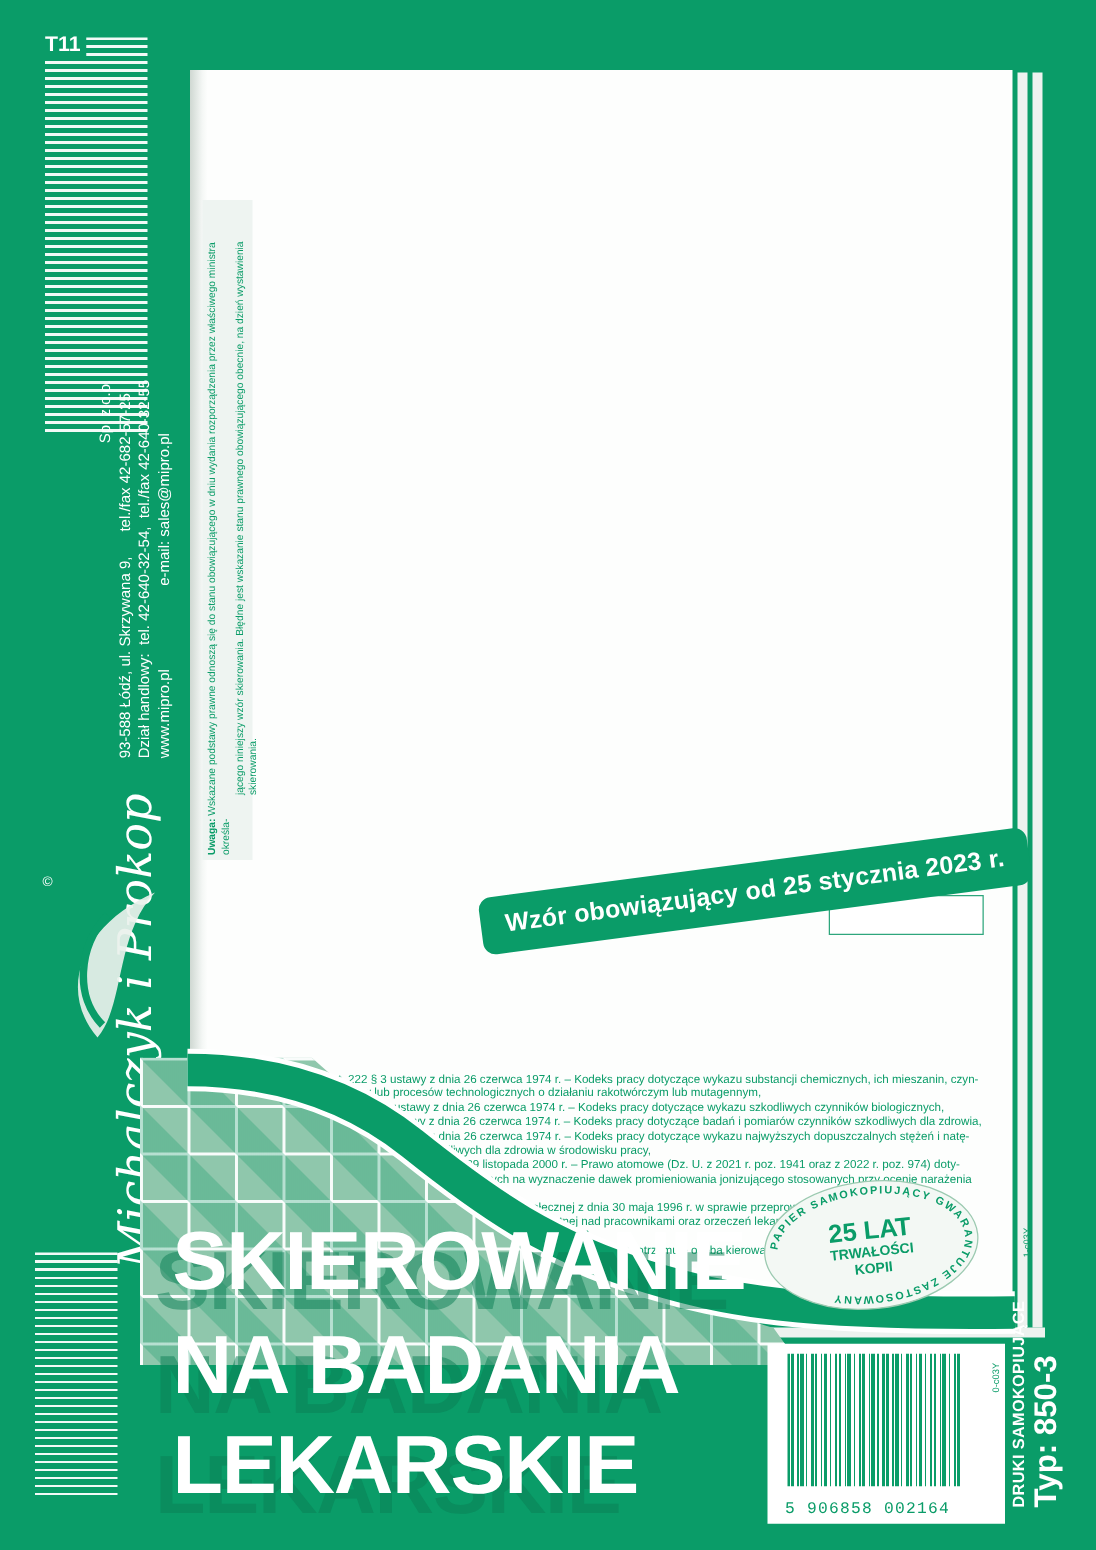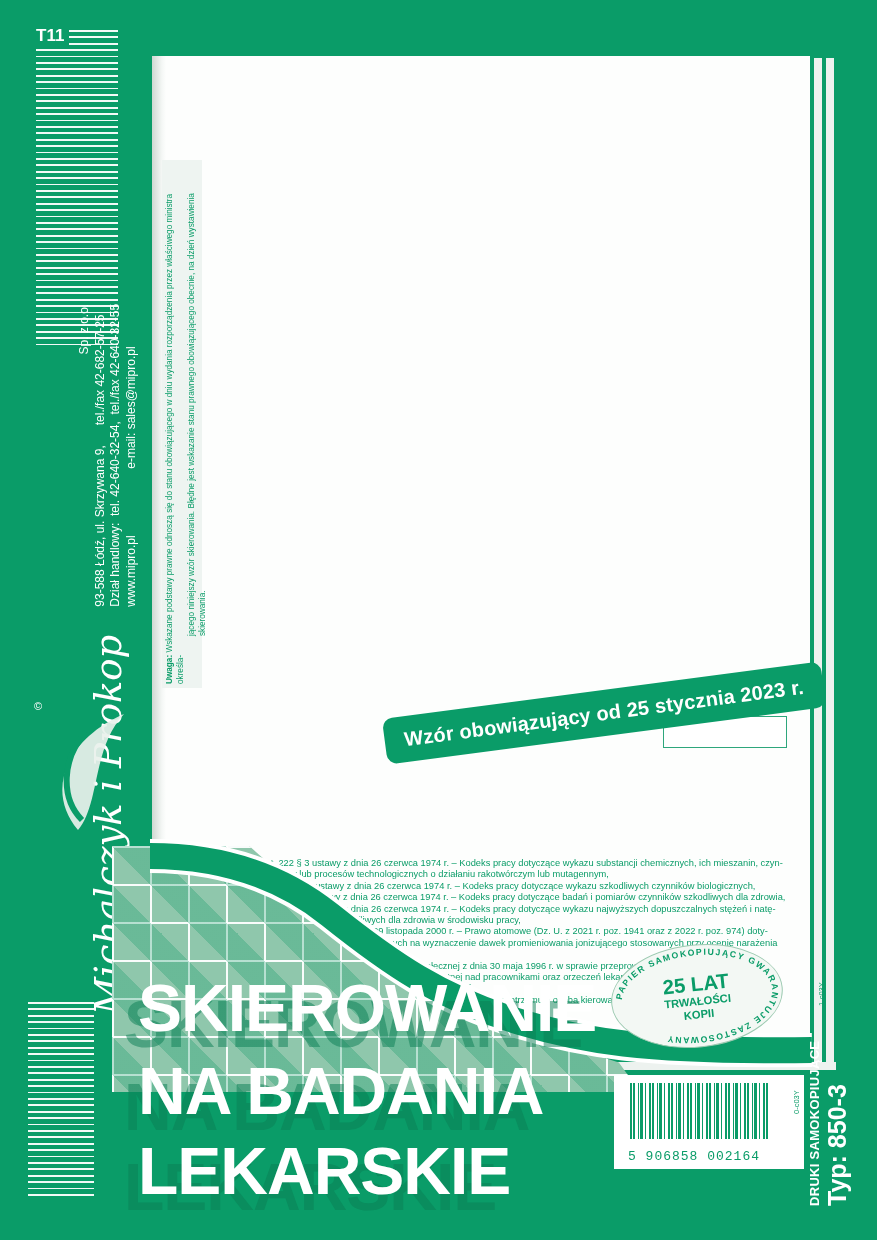--- a/index.html
+++ b/index.html
@@ -282,21 +282,21 @@
     </text>
     <text x="87" y="48" text-anchor="middle" font-size="20" font-weight="700" fill="var(--g)" font-family="Liberation Sans,sans-serif">25 LAT</text>
     <text x="87" y="62" text-anchor="middle" font-size="11" font-weight="700" fill="var(--g)" font-family="Liberation Sans,sans-serif">TRWAŁOŚCI</text>
     <text x="87" y="75" text-anchor="middle" font-size="11" font-weight="700" fill="var(--g)" font-family="Liberation Sans,sans-serif">KOPII</text>
   </svg>
 
   <div class="abs bigtitle" style="top:975px">SKIEROWANIE</div>
   <div class="abs bigtitle" style="top:1058px">NA BADANIA</div>
   <div class="abs bigtitle" style="top:1138px">LEKARSKIE</div>
 
-  <div class="abs barcode" style="left:614px;top:1075px;width:190px;height:94px">
+  <div class="abs barcode" style="left:614px;top:1075px;width:190px;height:144px">
     <div class="bars"></div>
     <div class="digits">5 906858 002164</div>
   </div>
   <div class="abs rot marker" style="left:792px;top:1114px;z-index:40">0-c03Y</div>
 
   <div class="abs rot vlabel" style="left:807px;top:1206px;font-size:13px;letter-spacing:.3px">DRUKI SAMOKOPIUJĄCE</div>
   <div class="abs rot vlabel" style="left:823px;top:1206px;font-size:25px">Typ: 850-3</div>
 
 </div>
 

